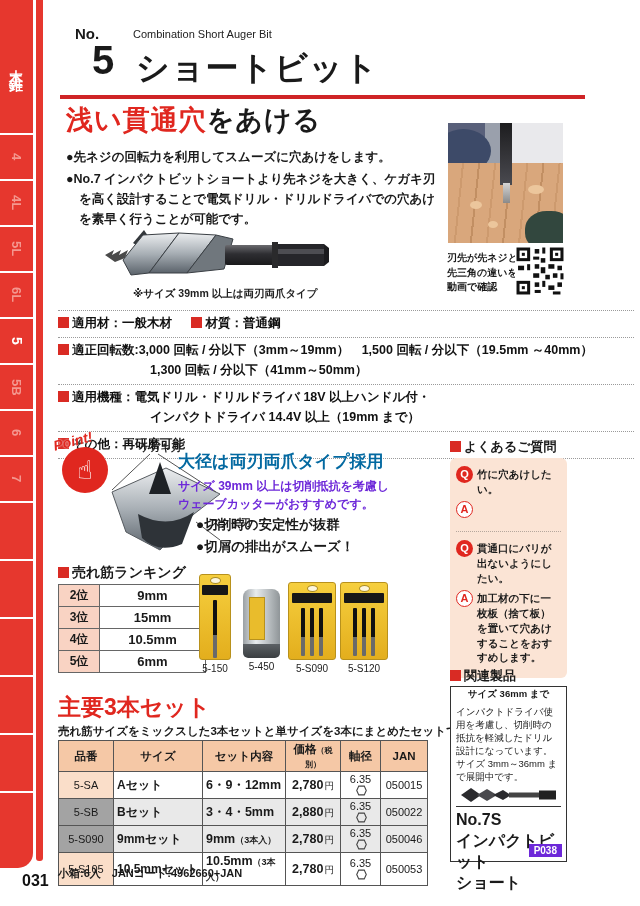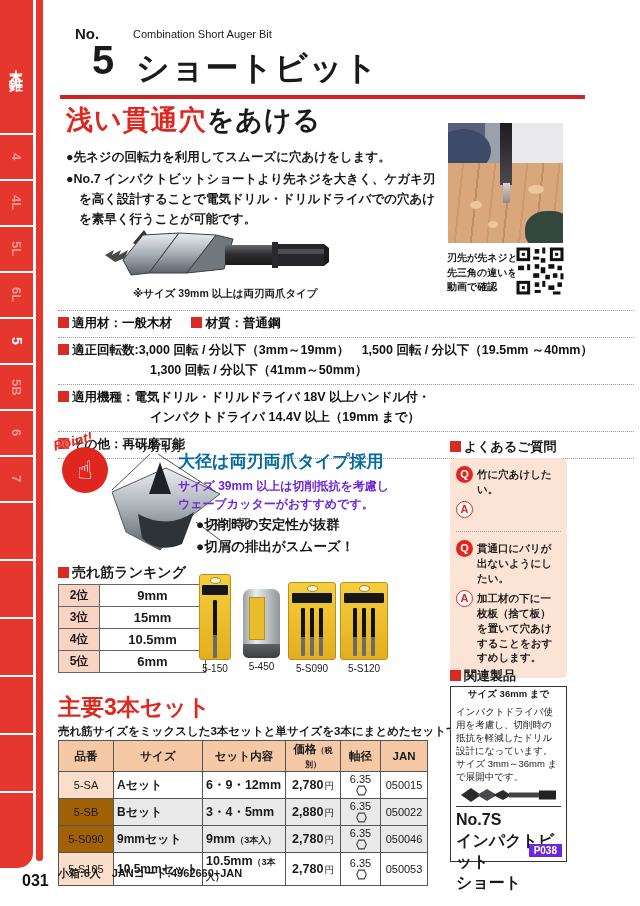--- a/index.html
+++ b/index.html
@@ -110,21 +110,21 @@
 
   
   .set-h{position:absolute;left:58px;top:692px;font-size:23px;font-weight:bold;color:#e0271f;}
   .set-sub{position:absolute;left:58px;top:724px;font-size:11.5px;font-weight:bold;}
   .set-table{position:absolute;left:58px;top:740px;border-collapse:collapse;table-layout:fixed;}
   .set-table th,.set-table td{border:1px solid #555;padding:1px 3px;box-sizing:border-box;}
   .set-table th{background:#f5c8a6;font-size:11.5px;font-weight:bold;height:20px;text-align:center;}
   .set-table td{height:17px;font-size:11px;background:#fff;}
   .set-table tr.alt td{background:#e9e9e9;}
   .set-table td.code{background:#fadec9;text-align:center;font-size:11px;}
-  .set-table tr.alt td.code{background:#a16207;}
+  .set-table tr.alt td.code{background:#a3a3a3;}
   .set-table td.size{font-weight:bold;font-size:12px;}
   .set-table td.cont{font-weight:bold;font-size:12.5px;}
   .set-table td.price{text-align:center;}
   .set-table td.shaft{text-align:center;font-size:11px;}
   .set-table td.jan{text-align:center;font-size:11px;}
   .note{font-weight:bold;font-size:9px;}
   .yen{font-size:9.5px;font-weight:normal;margin-left:1px;}
   .pr{font-weight:bold;font-size:12.5px;}
   .th-note{font-size:8px;}
   .hex{vertical-align:-1px;margin-left:2px;}

